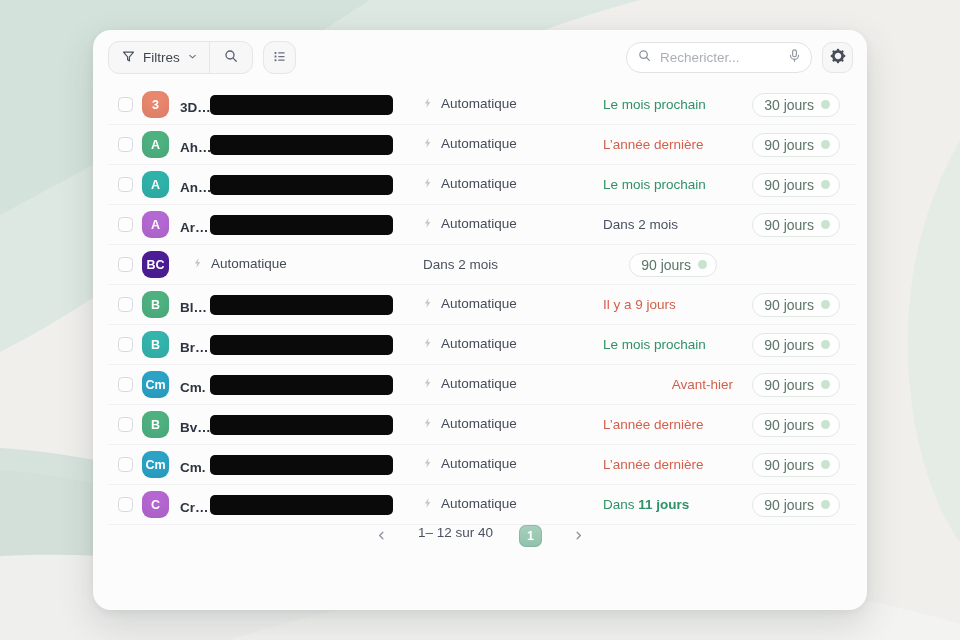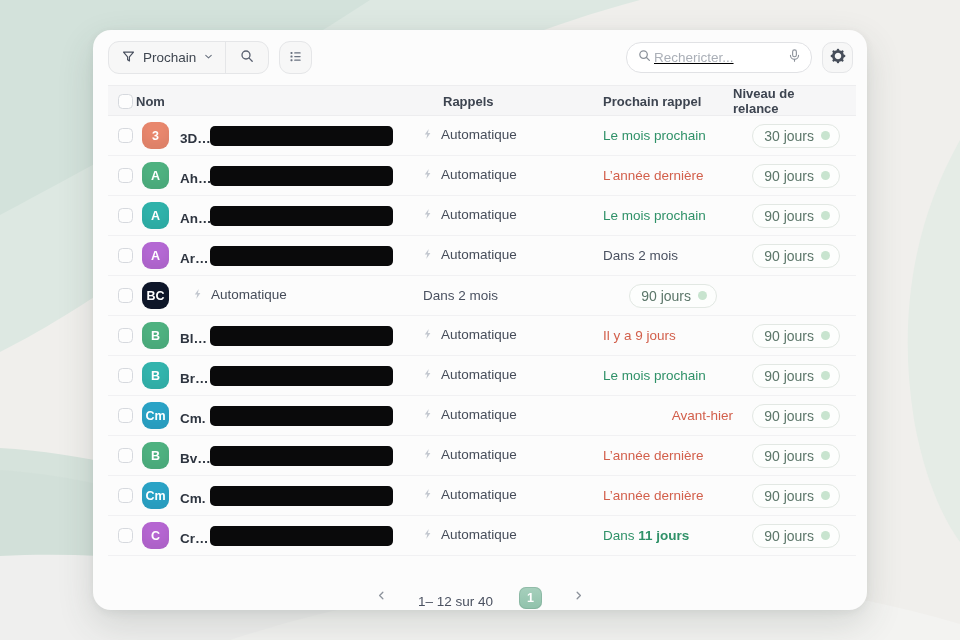--- a/index.html
+++ b/index.html
@@ -28,21 +28,21 @@
   .seg-filtres .lbl { font-size:13.5px; color:#3f4650; }
   .seg-divider { width:1px; background:#e5e6e8; }
   .seg-search { width:42px; display:grid; place-items:center; cursor:pointer; background:transparent; border:none; }
   .btn-sq {
     width:33px; height:33px; margin-left:10px; border:1px solid #e5e6e8;
     background:#f7f7f7; border-radius:11px; display:grid; place-items:center; cursor:pointer;
   }
   .toolbar .spacer { flex:1; }
   .search-box {
     width:186px; height:31px; border:1px solid #e1e2e5; border-radius:15px;
-    background:#fff; display:flex; align-items:center; padding:0 9px 0 10px; gap:2px;text-decoration:underline;
+    background:#fff; display:flex; align-items:center; padding:0 9px 0 10px; gap:8px;
   }
   .search-box input {
     flex:1; min-width:0; border:none; outline:none; background:transparent;
     font-family:inherit; font-size:13.5px; color:#3f4650;
   }
   .search-box input::placeholder { color:#aaafb7; }
   .btn-gear { width:31px; height:31px; border-radius:10px; }
 
   
   .table { margin:0 11px 0 15px; }
@@ -79,21 +79,21 @@
   .next-cell b { font-weight:700; }
   .level-cell { justify-self:end; padding-right:16px; }
   .badge {
     display:inline-flex; align-items:center; gap:7px; height:24px;
     padding:0 9px 0 11px; border:1px solid #e2e8e3; border-radius:13px;
     background:#fdfefd; color:#5b7669; font-size:14px;
   }
   .badge .dot { width:9px; height:9px; border-radius:50%; background:#c8e4cf; }
 
   
-  .pagination { height:53px; display:flex; align-items:flex-end; justify-content:center; gap:26px; }
+  .pagination { height:53px; display:flex; align-items:flex-start; justify-content:center; gap:26px; }
   .pg-btn { background:none; border:none; display:grid; place-items:center; cursor:pointer; padding:4px; }
   .pg-range { font-size:13.5px; color:#4a5160; }
   .pg-chip {
     min-width:23px; height:22px; padding:0 4px; border-radius:7px;
     background:linear-gradient(180deg,#a7d0bd,#90c2ab);
     box-shadow:inset 0 0 0 1px rgba(120,165,145,.45);
     color:#fff; font-weight:700; font-size:12.5px;
     display:grid; place-items:center; cursor:pointer;
   }
 </style>
@@ -114,21 +114,21 @@
 <div class="card">
 
   <div class="toolbar">
     <div class="seg-group">
       <button class="seg-filtres">
         <span>
           <svg width="15" height="15" viewBox="0 0 24 24" fill="none" stroke="#4a5160" stroke-width="1.9" stroke-linejoin="round">
               <path d="M4 5h16l-6.5 7.5V19l-3-1.9v-4.6L4 5z"></path>
             </svg>
         </span>
-        <span class="lbl">Prochain</span>
+        <span class="lbl">Filtres</span>
         <span>
           <svg width="11" height="11" viewBox="0 0 24 24" fill="none" stroke="#6a7280" stroke-width="2.4" stroke-linecap="round" stroke-linejoin="round">
               <path d="M6 9.5l6 5.5 6-5.5"></path>
             </svg>
         </span>
       </button>
       <div class="seg-divider"></div>
       <button class="seg-search">
         <span>
           <svg width="16" height="16" viewBox="0 0 24 24" fill="none" stroke="#5a6170" stroke-width="2" stroke-linecap="round">
@@ -181,27 +181,20 @@
             <rect x="-1.7" y="-11" width="3.4" height="5.4" rx="1.2" transform="rotate(315)"></rect>
           </g>
           <circle r="7" fill="none" stroke="#474e5a" stroke-width="4.2"></circle>
           <circle r="2.6" fill="#f7f7f7"></circle>
         </svg>
       </span>
     </button>
   </div>
 
   <div class="table">
-    <div class="grid-row thead">
-      <span class="cb"></span>
-      <span class="h-name">Nom</span>
-      <span class="h-rappels">Rappels</span>
-      <span class="h-next">Prochain rappel</span>
-      <span class="h-level">Niveau de relance</span>
-    </div>
     <div>
   <div class="grid-row row">
     <span class="cb"></span>
     <span class="avatar" style="background: rgb(232, 135, 109);">3</span>
     <span class="name-cell">
       <span class="name">3D…</span>
       <span class="redact"></span>
     </span>
     <span class="rappel-cell">
       <span>
@@ -287,21 +280,21 @@
     <span class="level-cell">
       <span class="badge">
         <span>90 jours</span>
         <span class="dot"></span>
       </span>
     </span>
   </div>
 
   <div class="grid-row row">
     <span class="cb"></span>
-    <span class="avatar" style="background: #0f172a;">BC</span>
+    <span class="avatar" style="background: #4c1d95;">BC</span>
     <span class="rappel-cell">
       <span>
         <svg width="12" height="14" viewBox="0 0 24 24" fill="#c3c8d0">
                 <path d="M13.5 2L5.5 13.2h5l-2 8.8 8.3-12h-5l1.7-8z"></path>
               </svg>
       </span>
       <span>Automatique</span>
     </span>
     <span class="next-cell" style="color: rgb(74, 81, 96);">Dans 2 mois</span>
     <span class="level-cell">

